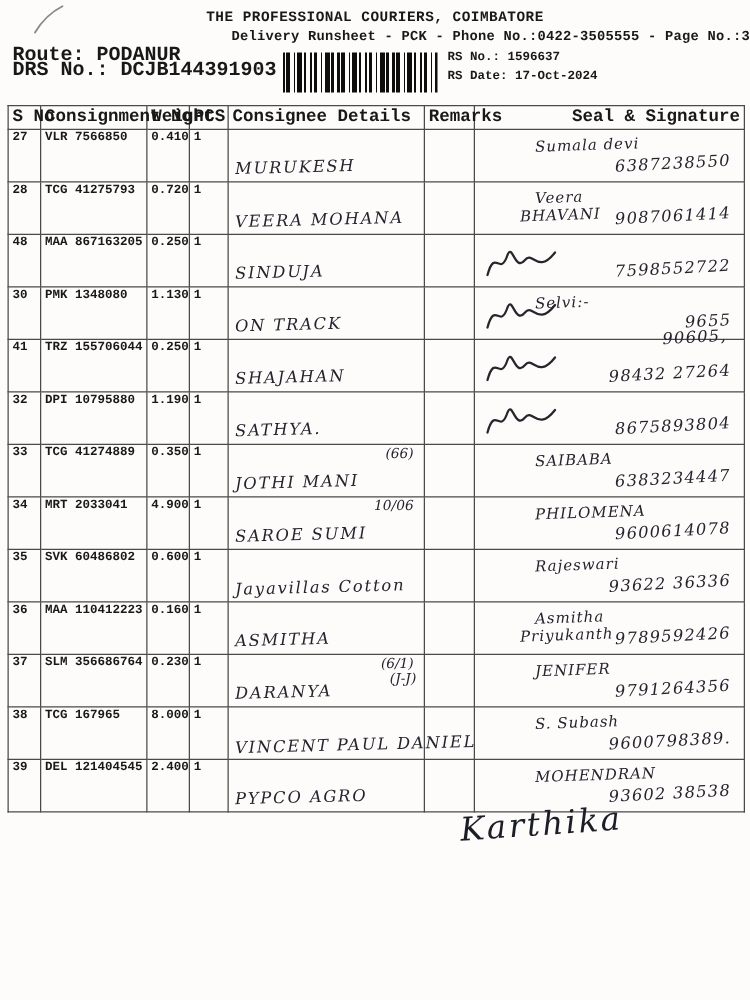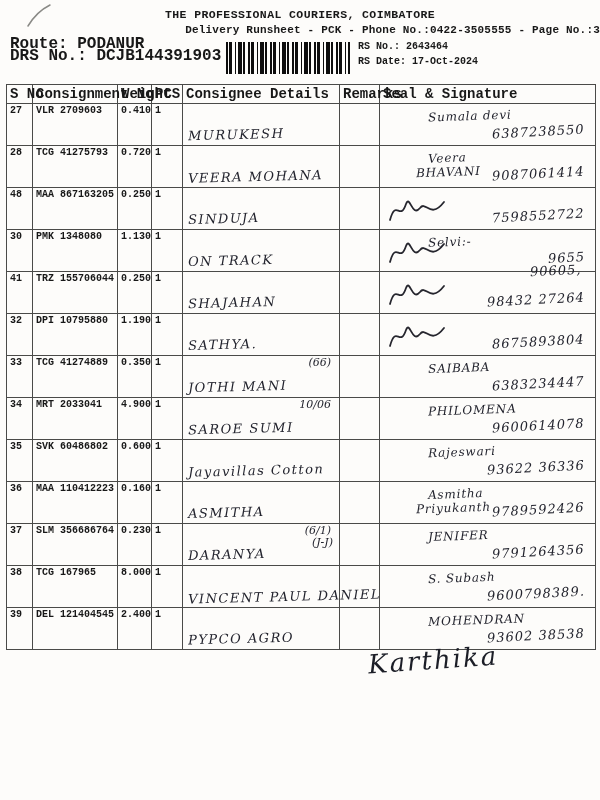--- a/index.html
+++ b/index.html
@@ -22,21 +22,21 @@
       #0d0d0d 17px 19px,#fdfcfa 19px 22px);}
   table.runsheet{
     position:absolute;top:84px;left:6px;width:589px;border-collapse:collapse;
     table-layout:fixed;font-size:10px;font-weight:bold;
   }
   .runsheet th,.runsheet td{
     border:1px solid #4a4a48;padding:1px 3px;vertical-align:top;text-align:left;
     overflow:visible;
   }
   .runsheet thead th{height:12px;font-size:14px;font-weight:bold;white-space:nowrap;}
-  .runsheet thead th.c-seal{text-align:left;}
+  .runsheet thead th.c-seal{text-align:right;}
   .runsheet tbody tr{height:42px;}
   .runsheet td{position:relative;}
   .col-sno{width:26px;}.col-cons{width:85px;}.col-wt{width:34px;}.col-pcs{width:31px;}
   .col-cnee{width:157px;}.col-rem{width:40px;}.col-seal{width:216px;}
   .td-pcs{text-align:center;}
   
   .hw{font-family:"DejaVu Serif","Liberation Serif",serif;font-style:italic;
     font-weight:normal;color:#23242e;white-space:nowrap;position:absolute;}
   .consignee-name{left:5px;bottom:3px;font-size:13px;letter-spacing:1.5px;
     transform:rotate(-1.5deg);}
@@ -64,21 +64,21 @@
   <div class="doc-subtitle">Delivery Runsheet - PCK - Phone No.:0422-3505555 - Page No.:3</div>
 
   <div class="meta-left">
     <div>Route: PODANUR</div>
     <div>DRS No.: DCJB144391903</div>
   </div>
 
   <div class="barcode"></div>
 
   <div class="meta-right">
-    <div>RS No.: 2643464</div>
+    <div>RS No.: 1596637</div>
     <div>RS Date: 17-Oct-2024</div>
   </div>
 
   <table class="runsheet">
     <colgroup>
       <col class="col-sno">
         <col class="col-cons">
         <col class="col-wt">
         <col class="col-pcs">
       <col class="col-cnee">
@@ -92,21 +92,21 @@
         <th>Weight</th>
         <th>PCS</th>
         <th>Consignee Details</th>
         <th>Remarks</th>
         <th class="c-seal">Seal &amp; Signature</th>
       </tr>
     </thead>
     <tbody>
     <tr>
       <td>27</td>
-      <td>VLR 2709603</td>
+      <td>VLR 7566850</td>
       <td>0.410</td>
       <td class="td-pcs">1</td>
       <td>
         <span class="hw note"></span>
         <span class="hw note2"></span>
         <span class="hw consignee-name">MURUKESH</span>
       </td>
       <td></td>
       <td>
 

